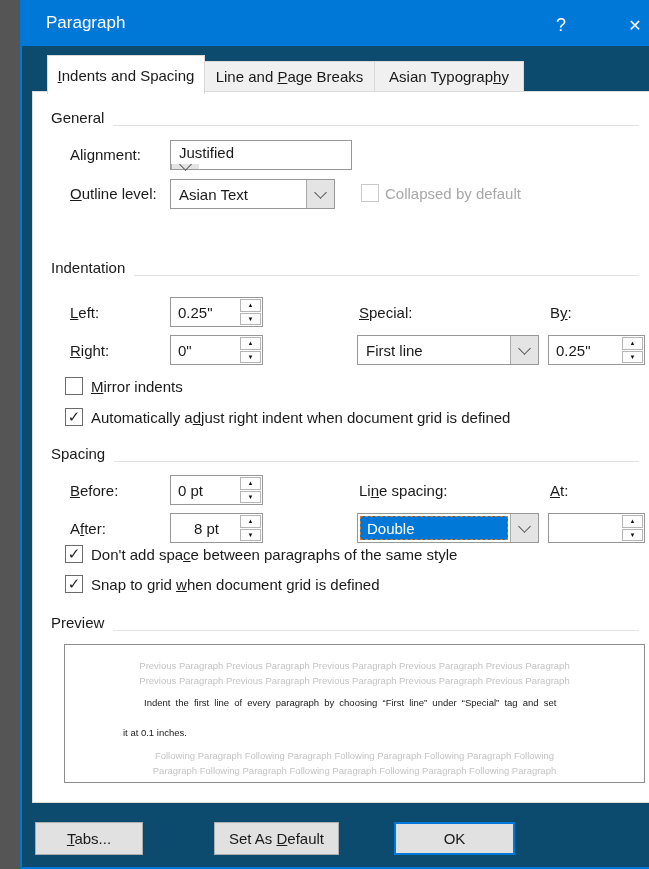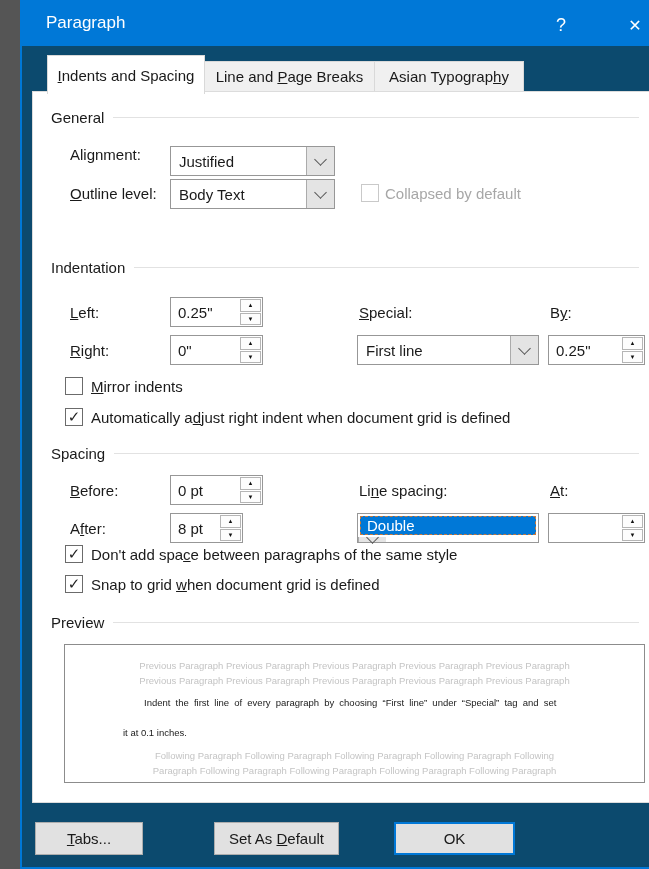--- a/index.html
+++ b/index.html
@@ -23,21 +23,21 @@
   
   .tab{position:absolute;display:flex;align-items:center;justify-content:center;
     border:1px solid #d9d9d9;background:#f0f0f0;font-size:15px;white-space:nowrap;}
   .tab.active{background:#fff;border-bottom:none;z-index:3;}
   .tab1{left:25px;top:53px;width:158px;height:39px;}
   .tab2{left:182px;top:59px;width:171px;height:31px;}
   .tab3{left:352px;top:59px;width:150px;height:31px;}
   
   .page{position:absolute;left:10px;top:89px;width:624px;height:712px;background:#fff;
     border:1px solid #dcdcdc;z-index:1;}
-  .section{position:absolute;left:18px;right:16px;display:flex;align-items:center;gap:9px;}
+  .section{position:absolute;left:18px;right:16px;display:flex;align-items:flex-end;gap:9px;}
   .section .rule{flex:1;height:1px;background:#e2e2e2;}
   .lbl{position:absolute;white-space:nowrap;}
   .lbl.disabled{color:var(--disabled_text);}
   .accel{text-decoration:underline;}
   
   .combo{position:absolute;height:30px;background:#fff;border:1px solid #979797;display:flex;}
   .combo .valwrap{flex:1;display:flex;padding:2px;}
   .combo .val{flex:1;display:flex;align-items:center;padding-left:6px;white-space:nowrap;overflow:hidden;}
   .combo.selected .val{background:var(--accent);color:#fff;border:1px dashed #c8793c;}
   .combo .dd{width:28px;background:#e4e4e4;border-left:1px solid #ababab;display:flex;
@@ -93,32 +93,32 @@
     <span><span>Line and </span><span class="accel">P</span><span>age Breaks</span></span>
   </div>
 
   <div class="page">
 
     <div class="section" style="top:17px;">
       <span>General</span>
         <span class="rule"></span>
     </div>
     <div class="lbl" style="left:37px;top:54px;"><span>Ali</span><span class="accel">g</span><span>nment:</span></div>
-    <div class="combo" style="left:137px;top:54px;width:165px;">
+    <div class="combo" style="left:137px;top:48px;width:182px;flex-direction:column;">
       <div class="valwrap">
           <div class="val">Justified</div>
         </div>
       <div class="dd">
           <span class="chev"></span>
         </div>
     </div>
     <div class="lbl" style="left:37px;top:93px;"><span></span><span class="accel">O</span><span>utline level:</span></div>
     <div class="combo" style="left:137px;top:87px;width:165px;">
       <div class="valwrap">
-          <div class="val">Body Text</div>
+          <div class="val">Asian Text</div>
         </div>
       <div class="dd">
           <span class="chev"></span>
         </div>
     </div>
     <div class="cb disabled" style="left:328px;top:92px;"></div>
     <div class="lbl disabled" style="left:352px;top:93px;">Collapsed by default</div>
 
     <div class="section" style="top:167px;">
       <span>Indentation</span>
@@ -186,33 +186,33 @@
       <div class="arrows">
         <div class="abtn">
             <span>▲</span>
           </div>
         <div class="abtn">
             <span>▼</span>
           </div>
       </div>
     </div>
     <div class="lbl" style="left:37px;top:428px;"><span>A</span><span class="accel">f</span><span>ter:</span></div>
-    <div class="spin" style="left:137px;top:421px;width:73px;">
+    <div class="spin" style="left:137px;top:421px;width:93px;padding-left:16px;">
       <div class="sval">8 pt</div>
       <div class="arrows">
         <div class="abtn">
             <span>▲</span>
           </div>
         <div class="abtn">
             <span>▼</span>
           </div>
       </div>
     </div>
     <div class="lbl" style="left:326px;top:390px;"><span>Li</span><span class="accel">n</span><span>e spacing:</span></div>
-    <div class="combo selected" style="left:324px;top:421px;width:182px;flex-direction:column;">
+    <div class="combo selected" style="left:324px;top:421px;width:182px;">
       <div class="valwrap">
           <div class="val">Double</div>
         </div>
       <div class="dd">
           <span class="chev"></span>
         </div>
     </div>
     <div class="lbl" style="left:517px;top:390px;"><span></span><span class="accel">A</span><span>t:</span></div>
     <div class="spin" style="left:515px;top:421px;width:97px;">
       <div class="sval"></div>

